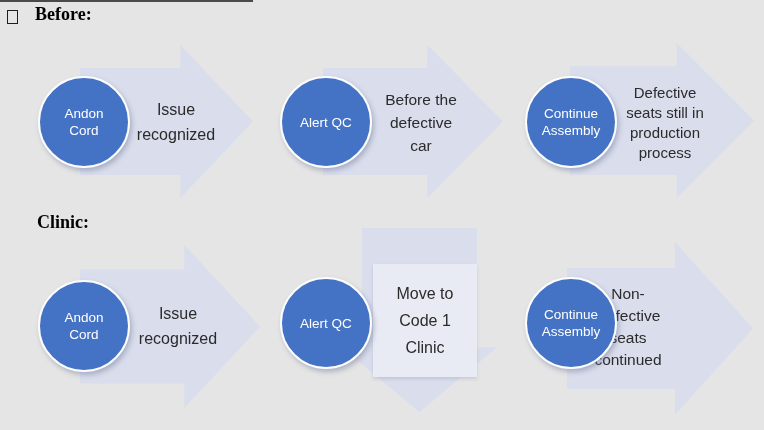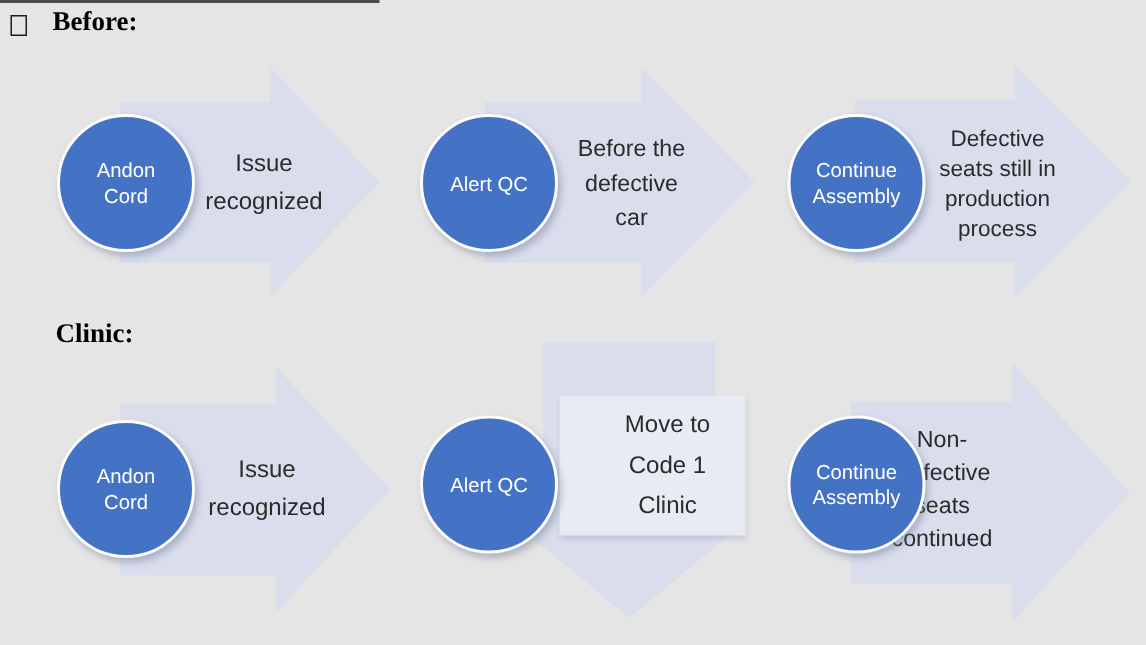--- a/index.html
+++ b/index.html
@@ -20,23 +20,23 @@
   }
   .arrow-right{
     position:absolute;background:#d9ddec;
     clip-path:polygon(0% 15%,58% 15%,58% 0%,100% 50%,58% 100%,58% 85%,0% 85%);
   }
   .arrow-down{
     position:absolute;left:342px;top:228px;width:155px;height:184px;background:#d9ddec;
     clip-path:polygon(13% 0,87% 0,87% 65%,100% 65%,50% 100%,0 65%,13% 65%);
   }
   .clinic-box{
-    position:absolute;left:373px;top:264px;width:104px;height:93px;
+    position:absolute;left:373px;top:264px;width:104px;height:113px;
     background:#e9ebf4;box-shadow:0 2px 3px rgba(120,130,160,.25);
-    display:flex;align-items:center;justify-content:center;padding-left:20px;
+    display:flex;align-items:center;justify-content:center;
   }
   .circle{
     position:absolute;width:92px;height:92px;border-radius:50%;
     background:#4472c4;border:2px solid #fcfcfd;box-sizing:border-box;
     box-shadow:2px 3px 5px rgba(110,120,150,.45);
     display:flex;align-items:center;justify-content:center;z-index:3;
   }
   .circle-text{
     color:#ffffff;font-size:13.5px;line-height:17px;text-align:center;
     white-space:pre-line;

